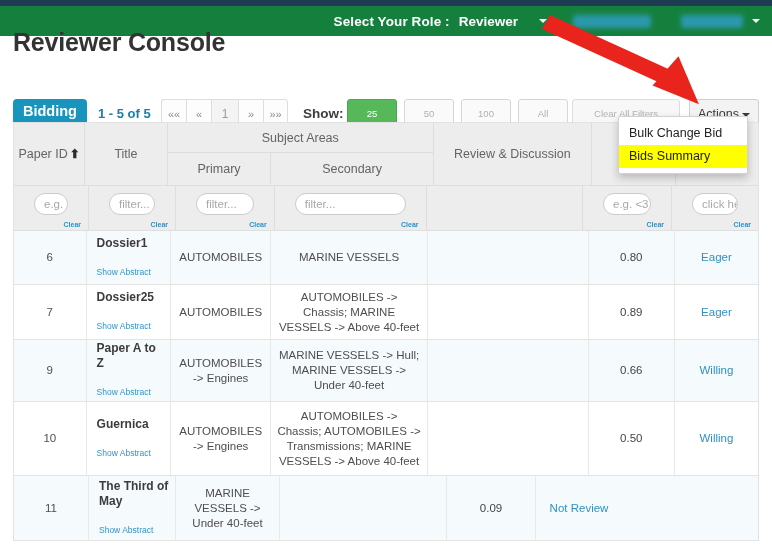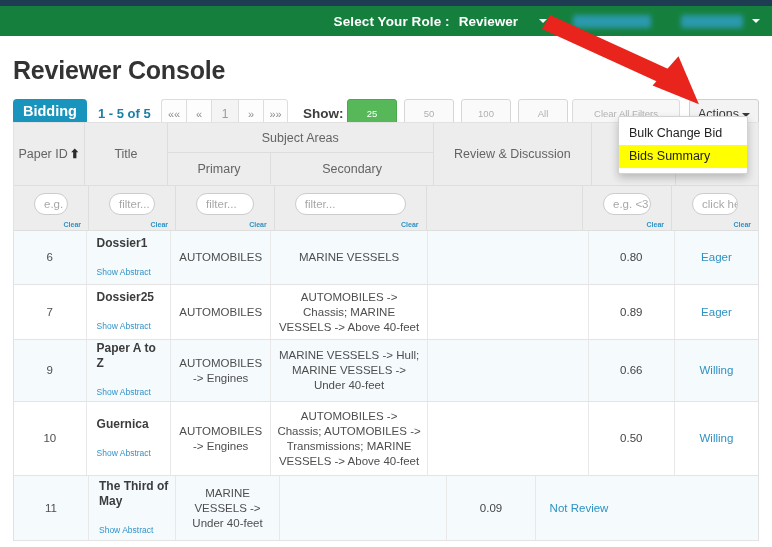--- a/index.html
+++ b/index.html
@@ -42,21 +42,21 @@
     background: #2e9cbd;
     filter: blur(2.4px);
     opacity: .88;
   }
   .redacted.r1 { width: 78px; margin-left: 26px; }
   .redacted.r2 { width: 62px; margin-left: 30px; }
   .nav-caret2 { color: #ffffff; margin-left: 9px; margin-right: 4px; }
 
   
   .page-title {
-    position: absolute; top: 56px; left: 13px;
+    position: absolute; top: 28px; left: 13px;
     font-size: 25px; font-weight: bold; color: #333333;
     letter-spacing: -.2px;
   }
 
   
   .toolbar {
     position: absolute; top: 99px; left: 13px; width: 746px; height: 30px;
   }
   .badge-bidding {
     position: absolute; left: 0; top: 0;

